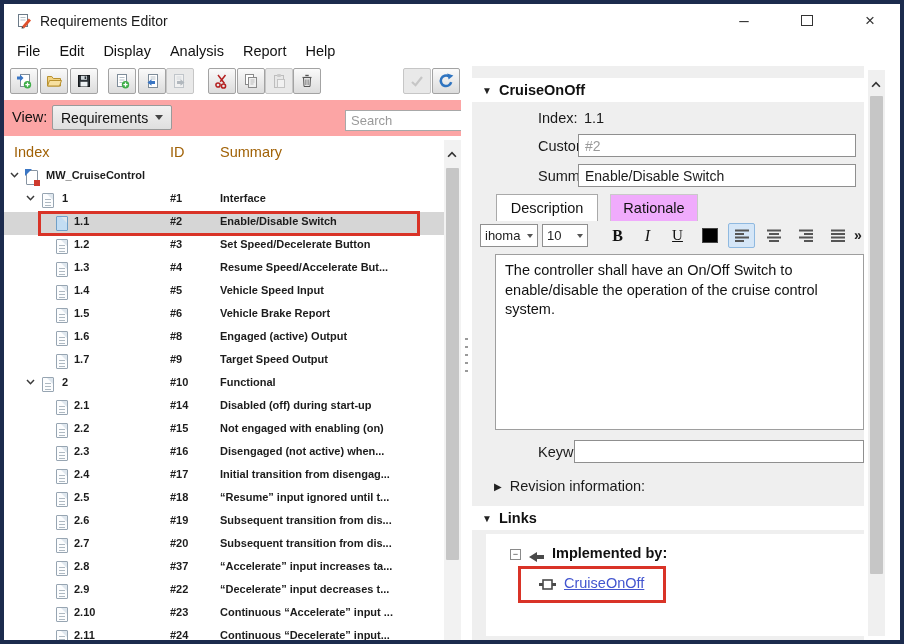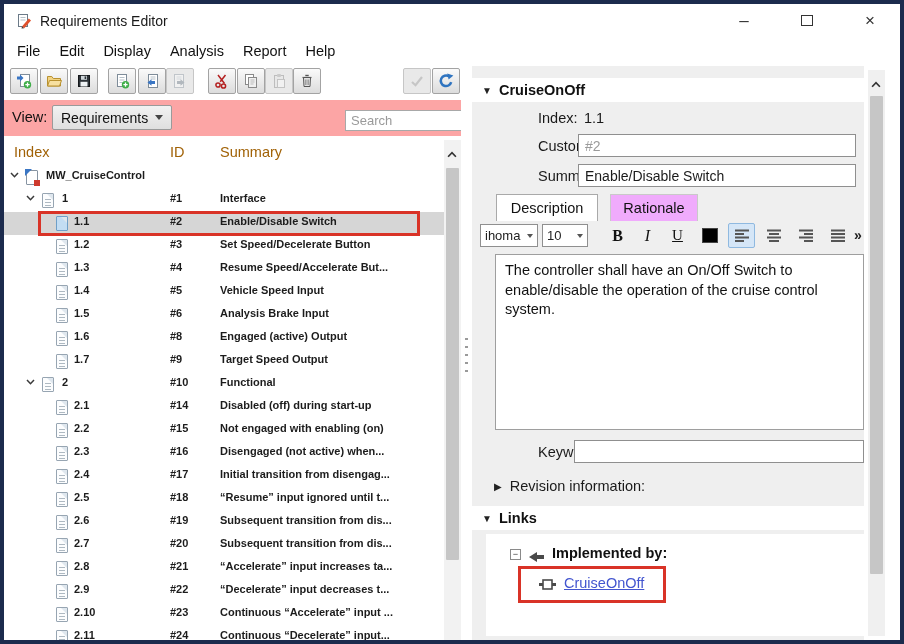--- a/index.html
+++ b/index.html
@@ -309,21 +309,21 @@
       <span class="cell-index">1.4</span>
       <span class="cell-id">#5</span>
       <span class="cell-summary">Vehicle Speed Input</span>
 
     </div>
       <div class="tree-row lvl2">
 
       <span class="ticon doc"></span>
       <span class="cell-index">1.5</span>
       <span class="cell-id">#6</span>
-      <span class="cell-summary">Analysis Brake Input</span>
+      <span class="cell-summary">Vehicle Brake Report</span>
 
     </div>
       <div class="tree-row lvl2">
 
       <span class="ticon doc"></span>
       <span class="cell-index">1.6</span>
       <span class="cell-id">#8</span>
       <span class="cell-summary">Engaged (active) Output</span>
 
     </div>
@@ -400,21 +400,21 @@
       <span class="ticon doc"></span>
       <span class="cell-index">2.7</span>
       <span class="cell-id">#20</span>
       <span class="cell-summary">Subsequent transition from dis...</span>
 
     </div>
       <div class="tree-row lvl2">
 
       <span class="ticon doc"></span>
       <span class="cell-index">2.8</span>
-      <span class="cell-id">#21</span>
+      <span class="cell-id">#37</span>
       <span class="cell-summary">“Accelerate” input increases ta...</span>
 
     </div>
       <div class="tree-row lvl2">
 
       <span class="ticon doc"></span>
       <span class="cell-index">2.9</span>
       <span class="cell-id">#22</span>
       <span class="cell-summary">“Decelerate” input decreases t...</span>
 

